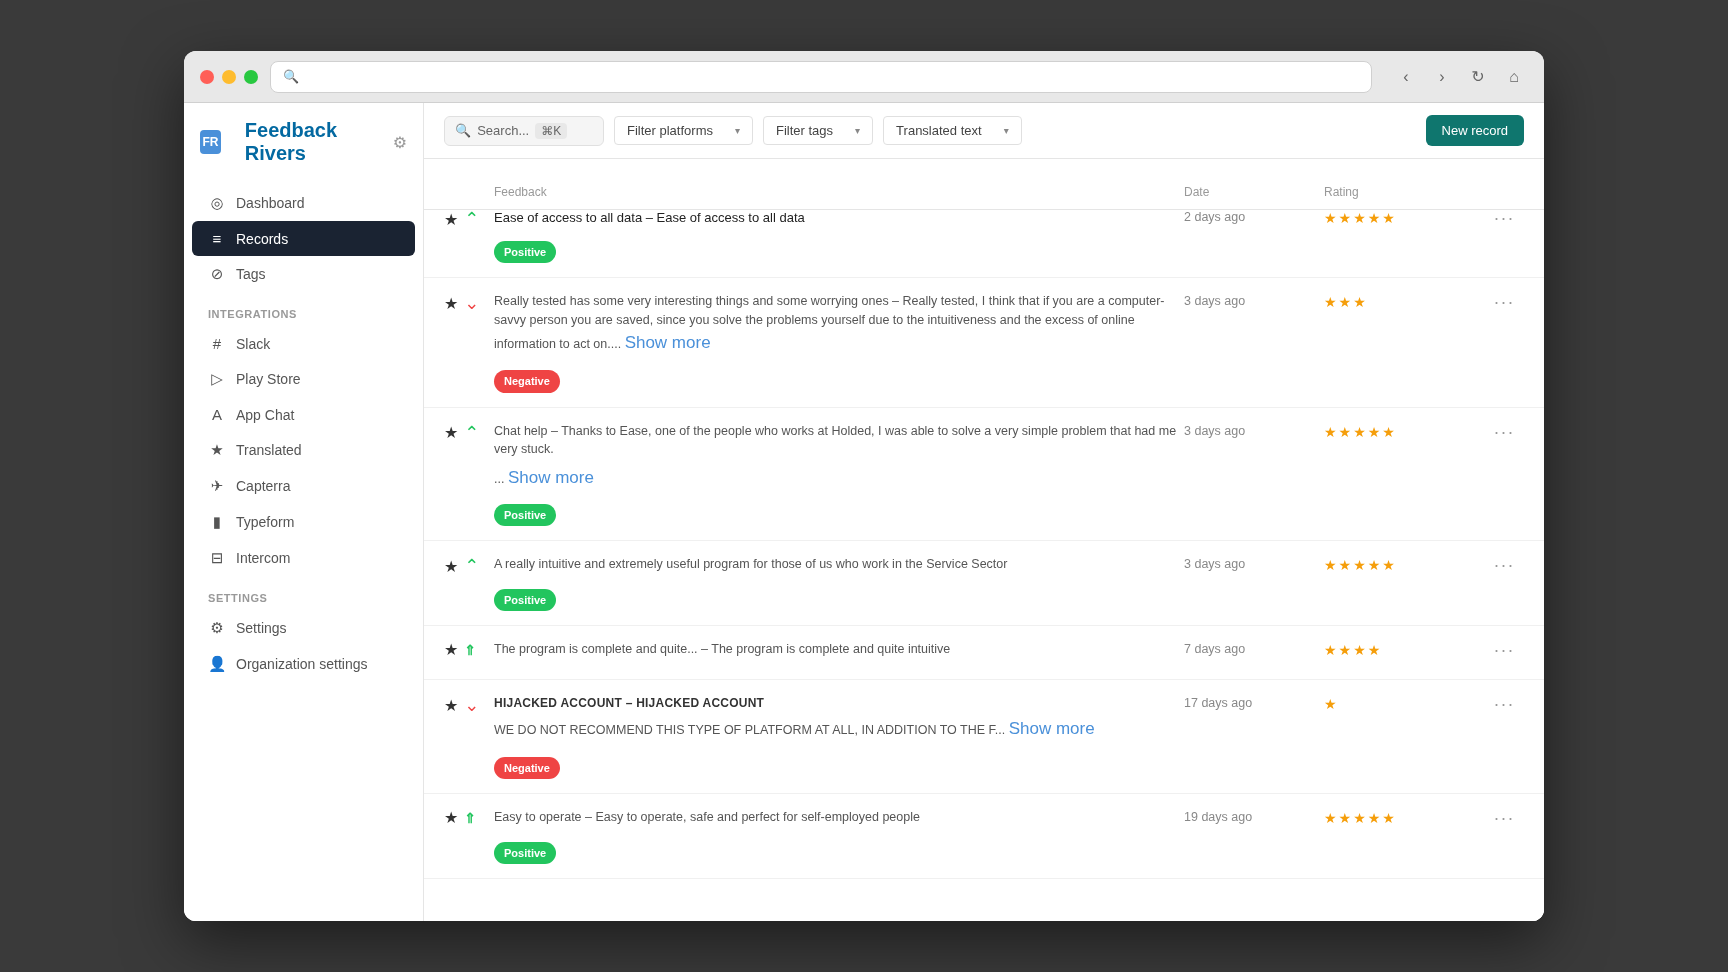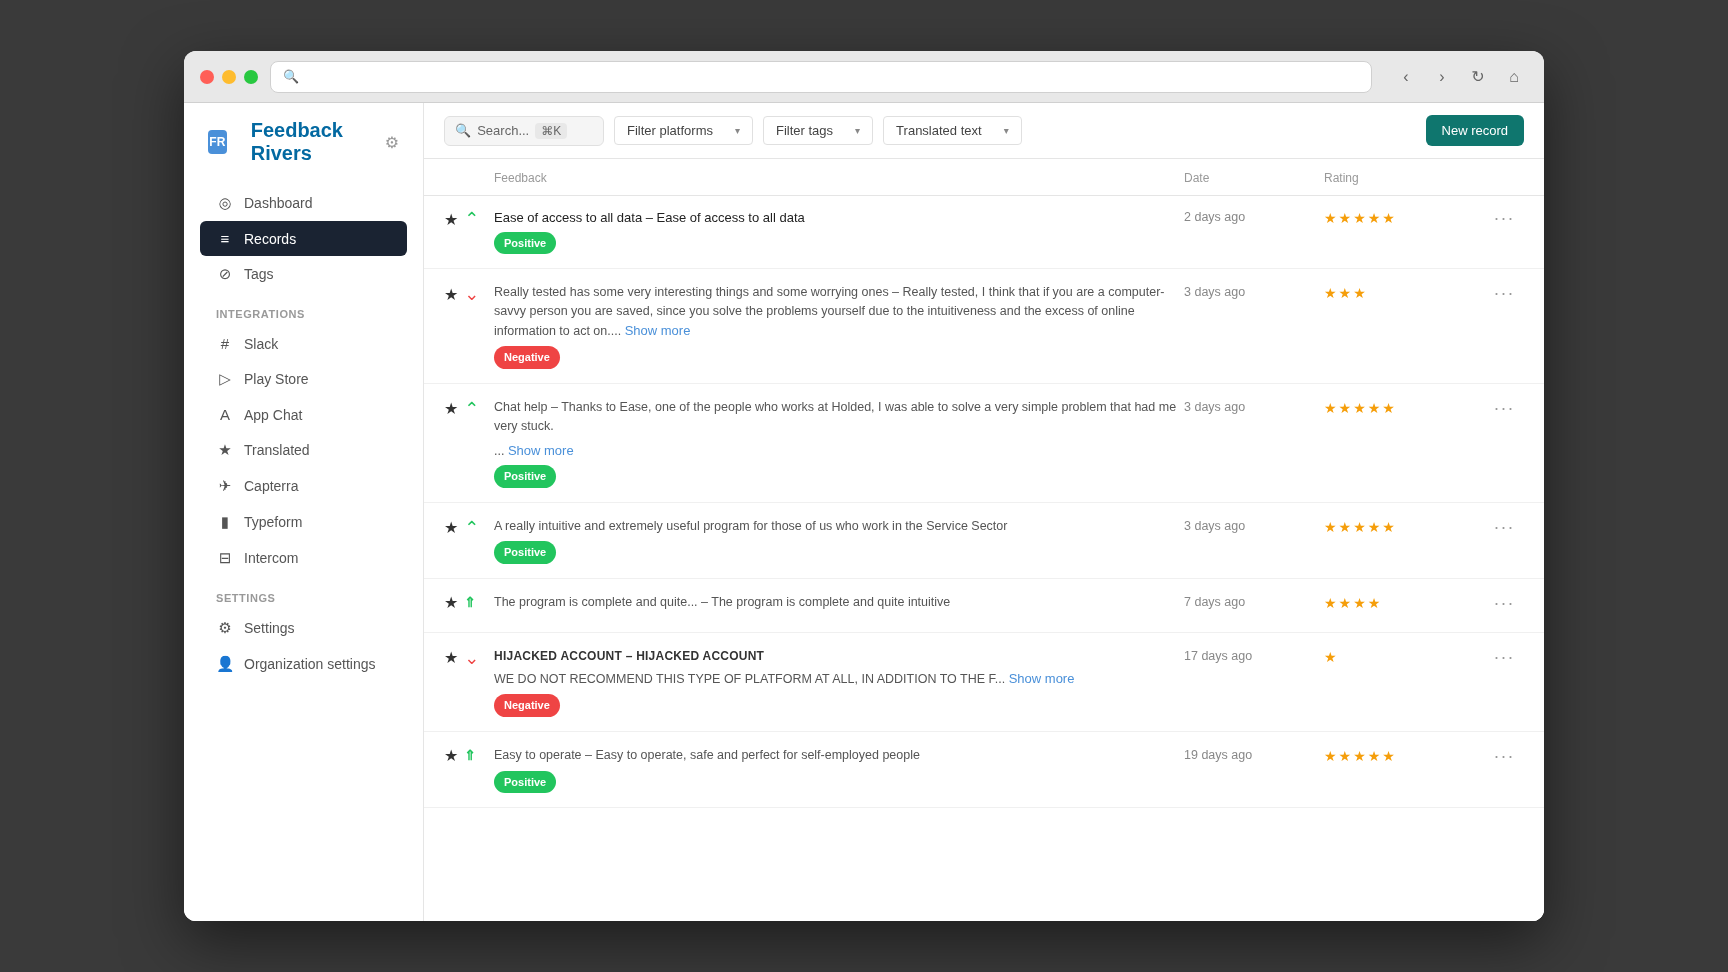--- a/index.html
+++ b/index.html
@@ -72,21 +72,21 @@
       background: white;
       overflow: hidden;
     }
     
     .sidebar {
       width: 240px;
       background: white;
       border-right: 1px solid #e5e5e5;
       display: flex;
       flex-direction: column;
-      padding: 16px 8px;
+      padding: 16px 0;
       flex-shrink: 0;
     }
     .sidebar-logo {
       display: flex;
       align-items: center;
       gap: 10px;
       padding: 0 16px 20px;
       justify-content: space-between;
     }
     .logo-left { display: flex; align-items: center; gap: 8px; }
@@ -197,21 +197,21 @@
       background: white;
       margin: 0;
     }
     .table-header {
       display: grid;
       grid-template-columns: 50px 1fr 140px 160px 40px;
       padding: 10px 20px;
       border-bottom: 1px solid #e5e5e5;
       background: white;
       position: sticky;
-      top: 2px;
+      top: 16px;
     }
     .table-header-cell {
       font-size: 12px;
       font-weight: 500;
       color: #999;
     }
     .table-row {
       display: grid;
       grid-template-columns: 50px 1fr 140px 160px 40px;
       padding: 14px 20px;
@@ -225,28 +225,28 @@
       gap: 6px;
     }
     .star-btn { color: #bbb; font-size: 16px; cursor: pointer; }
     .star-btn.starred { color: #333; }
     .sentiment-arrow { font-size: 18px; }
     .sentiment-up { color: #22c55e; }
     .sentiment-down { color: #ef4444; }
     .feedback-text { font-size: 13px; color: #222; line-height: 1.5; }
     .feedback-title { font-weight: 500; margin-bottom: 4px; }
     .feedback-body { color: #555; font-size: 12.5px; margin-bottom: 6px; }
-    .show-more { color: #4a90d9; cursor: pointer; font-size: 13px; }
+    .show-more { color: #4a90d9; cursor: pointer; font-size: 17px; }
     .badge {
       display: inline-block;
       padding: 3px 10px;
       border-radius: 12px;
       font-size: 11px;
       font-weight: 600;
-      margin-top: 0;
+      margin-top: 9px;
     }
     .badge-positive { background: #22c55e; color: white; }
     .badge-negative { background: #ef4444; color: white; }
     .date-cell { font-size: 12.5px; color: #888; padding-top: 2px; }
     .rating-cell { display: flex; gap: 2px; padding-top: 2px; }
     .star-icon { color: #f59e0b; font-size: 14px; }
     .more-btn {
       background: none; border: none; cursor: pointer;
       color: #999; font-size: 18px; letter-spacing: 1px;
       padding: 0 4px;

